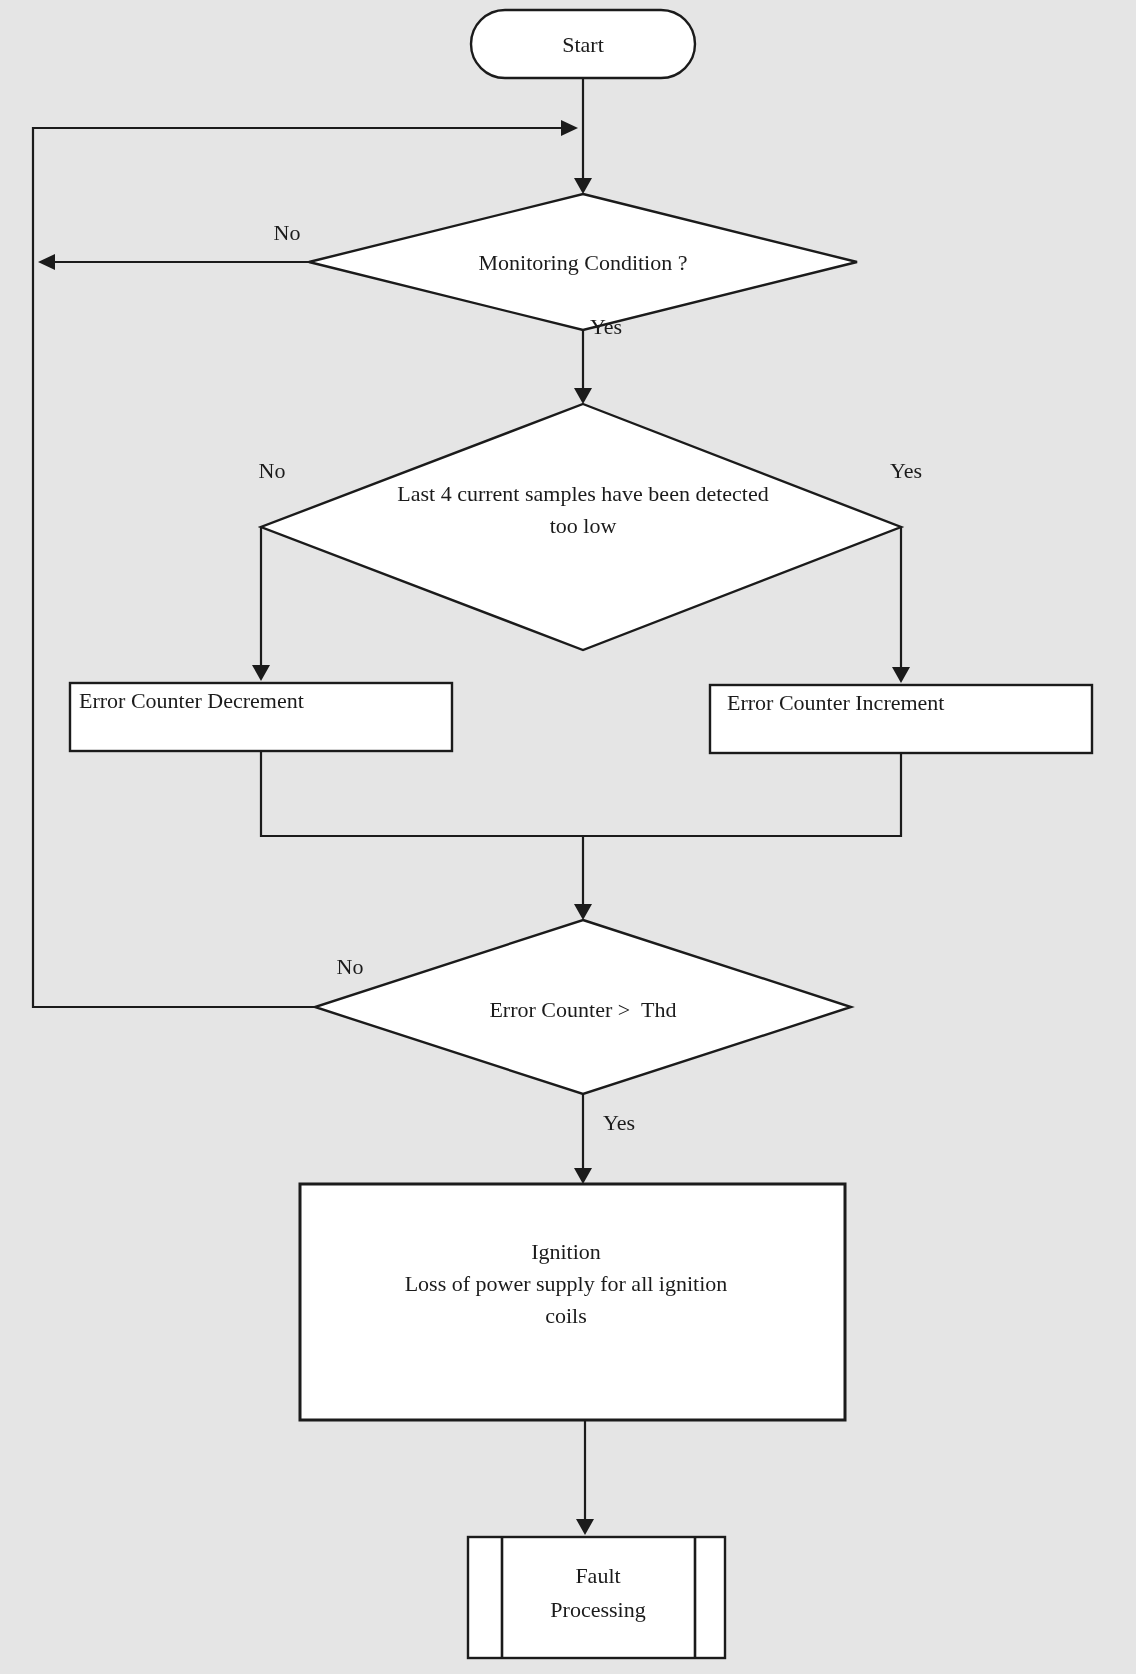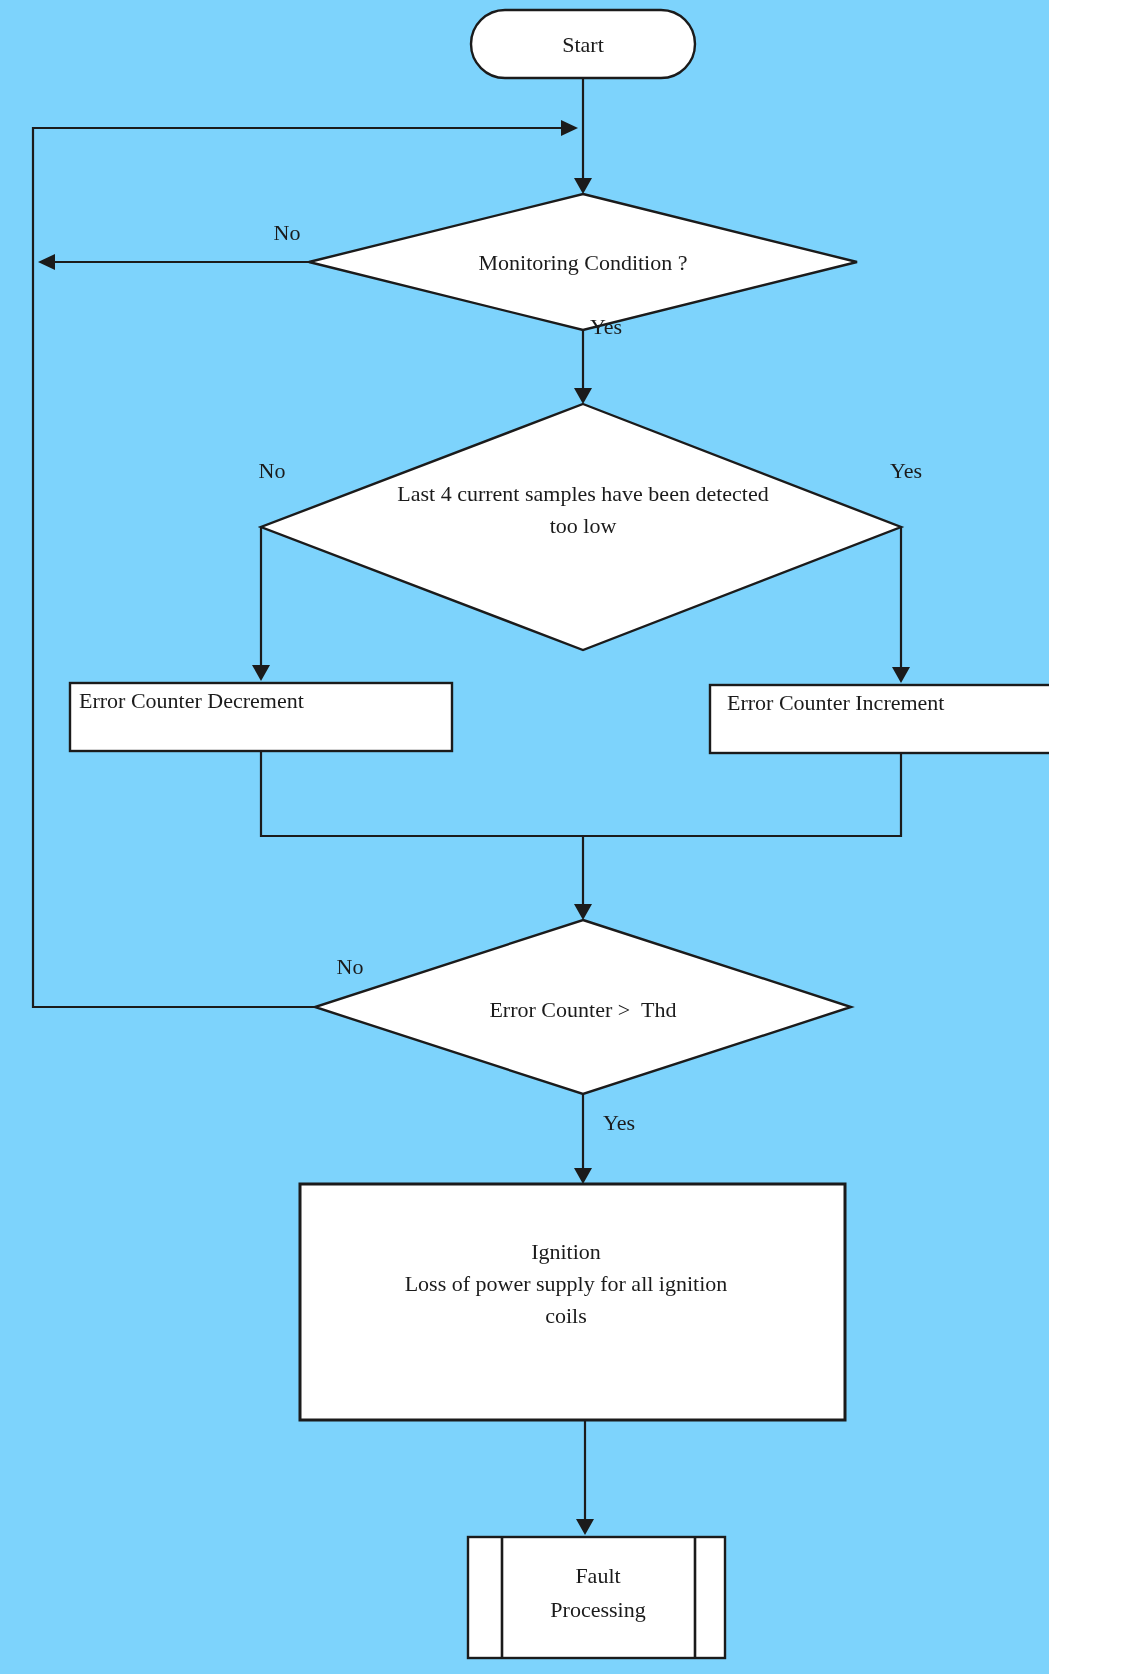--- a/index.html
+++ b/index.html
@@ -1,23 +1,23 @@
 <!DOCTYPE html>
 <html><head>
 <meta charset="utf-8">
 <style>
   html, body {
     margin: 0;
     padding: 0;
     background: #ffffff;
   }
   .page {
-    width: 1049px;
+    width: 1136px;
     height: 1674px;
-    background: #7dd3fc;
+    background: #e5e5e5;
     position: relative;
     overflow: hidden;
   }
   svg {
     display: block;
   }
   .shape {
     fill: #ffffff;
     stroke: #1b1b1b;
     stroke-width: 2.4;

